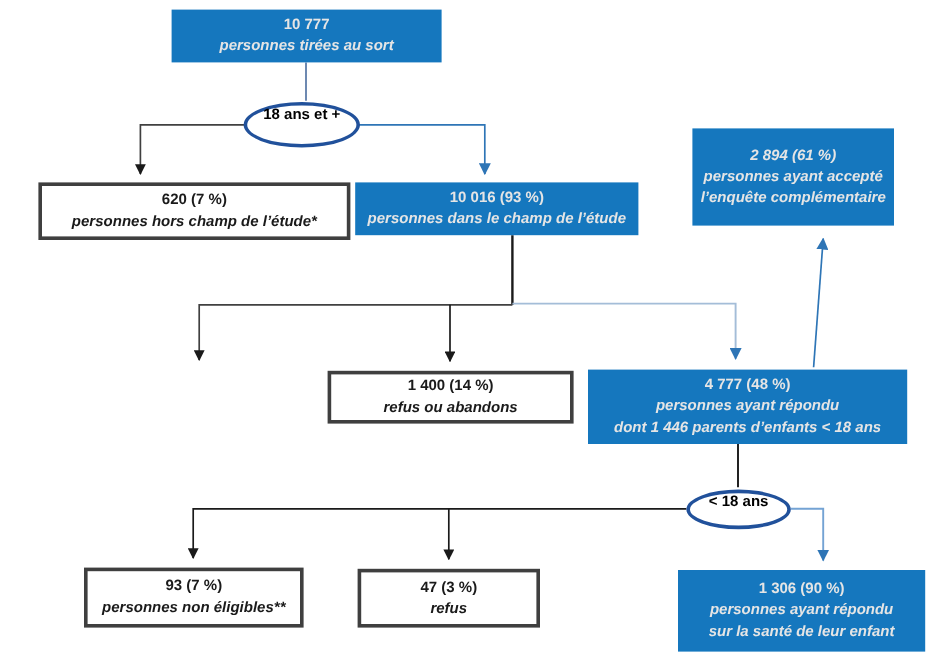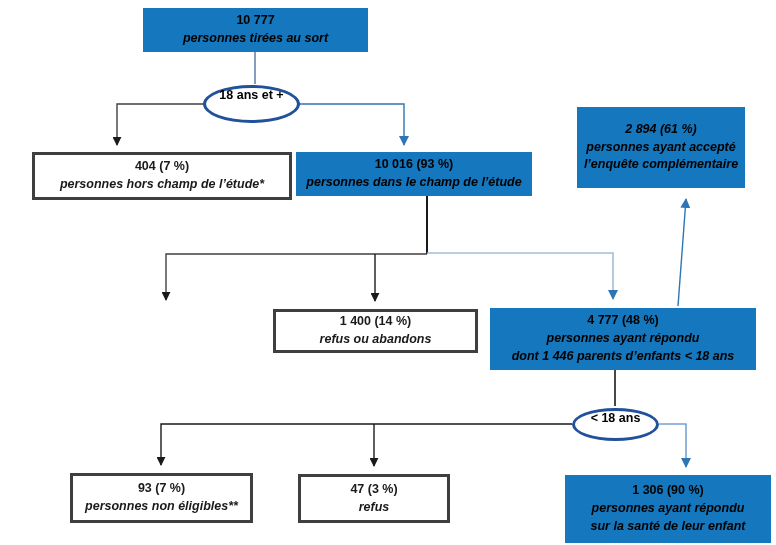--- a/index.html
+++ b/index.html
@@ -14,21 +14,21 @@
   .canvas{
     position:relative;width:776px;height:545px;background:#fff;overflow:hidden;
     font-family:"Liberation Sans",sans-serif;
   }
   .layer{position:absolute;inset:0;pointer-events:none;}
   .node{
     position:absolute;display:flex;flex-direction:column;justify-content:center;
     align-items:center;text-align:center;font-weight:bold;font-size:12.5px;
     line-height:1.42;box-sizing:border-box;padding:1px 4px;
   }
-  .node.blue{background:var(--primary-blue);color:#000000;}
+  .node.blue{background:var(--primary-blue);color:#e5e5e5;}
   .node.white{background:#fff;border:3px solid var(--box-border);color:#1a1a1a;}
   .node .num{font-style:normal;}
   .node .lbl{font-style:italic;}
   .node.all-italic .num{font-style:italic;}
   .ellipse{
     position:absolute;border:3px solid var(--ellipse-border);border-radius:50%;
     background:#fff;display:flex;justify-content:center;
     font-weight:bold;font-size:12.5px;color:#000;box-sizing:border-box;
     text-align:center;
   }
@@ -72,21 +72,21 @@
   <div class="node blue" style="left:143px;top:8px;width:225px;height:44px;">
     <div class="num">10 777</div>
     <div class="lbl">personnes tirées au sort</div>
   </div>
 
   <div class="ellipse" style="left:203px;top:85px;width:97px;height:38px;">
     <span>18 ans et +</span>
   </div>
 
   <div class="node white" style="left:32px;top:152px;width:260px;height:48px;">
-    <div class="num">404 (7 %)</div>
+    <div class="num">620 (7 %)</div>
     <div class="lbl">personnes hors champ de l’étude*</div>
   </div>
 
   <div class="node blue" style="left:296px;top:152px;width:236px;height:44px;">
     <div class="num">10 016 (93 %)</div>
     <div class="lbl">personnes dans le champ de l’étude</div>
   </div>
 
   <div class="node blue all-italic" style="left:577px;top:107px;width:168px;height:81px;">
     <div class="num">2 894 (61 %)</div>

